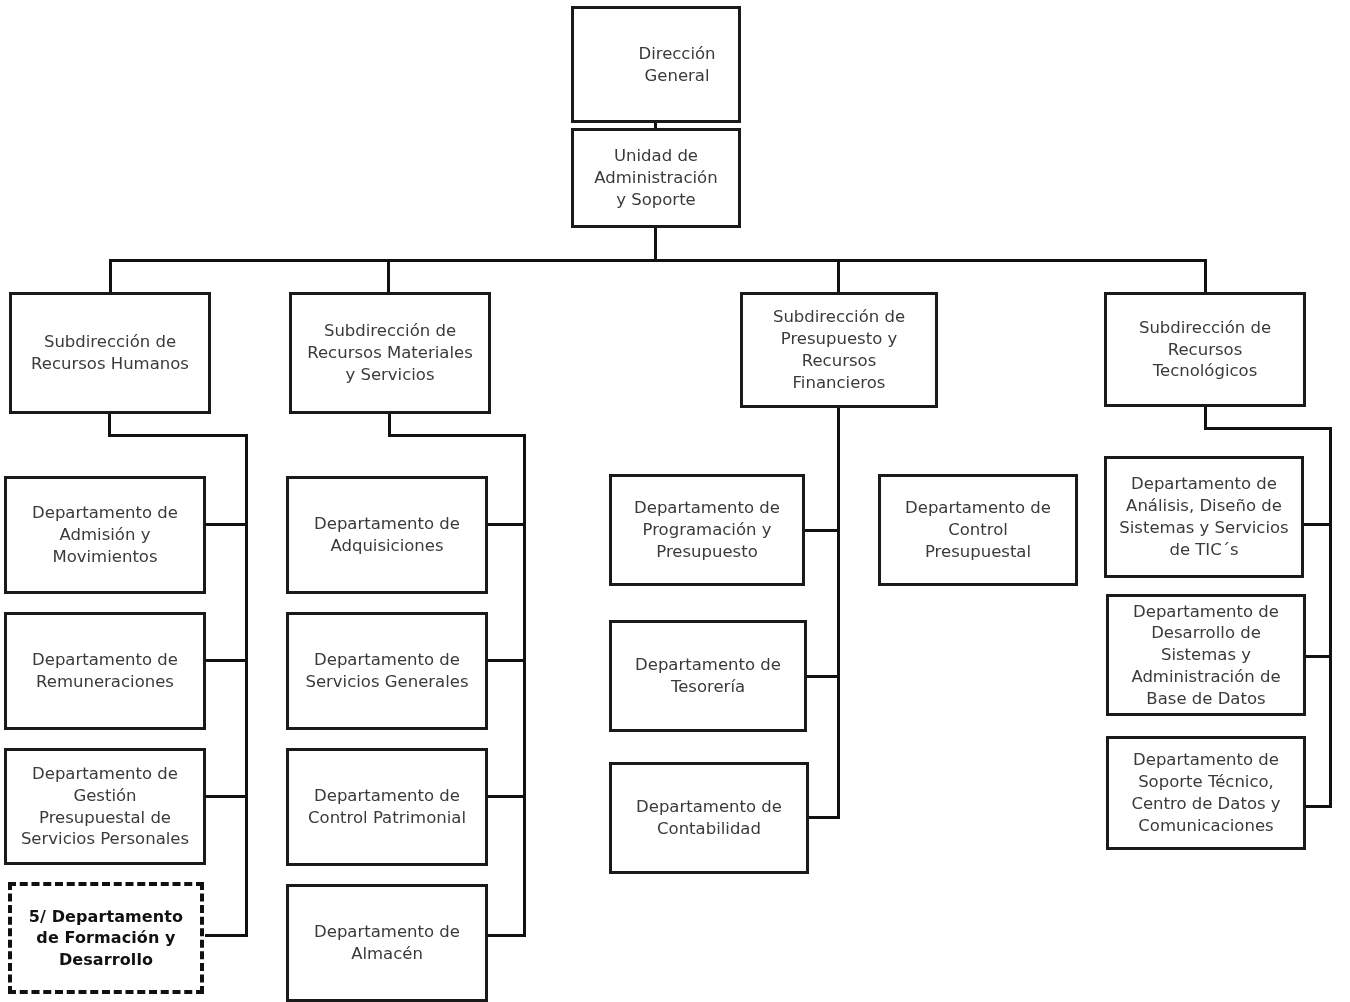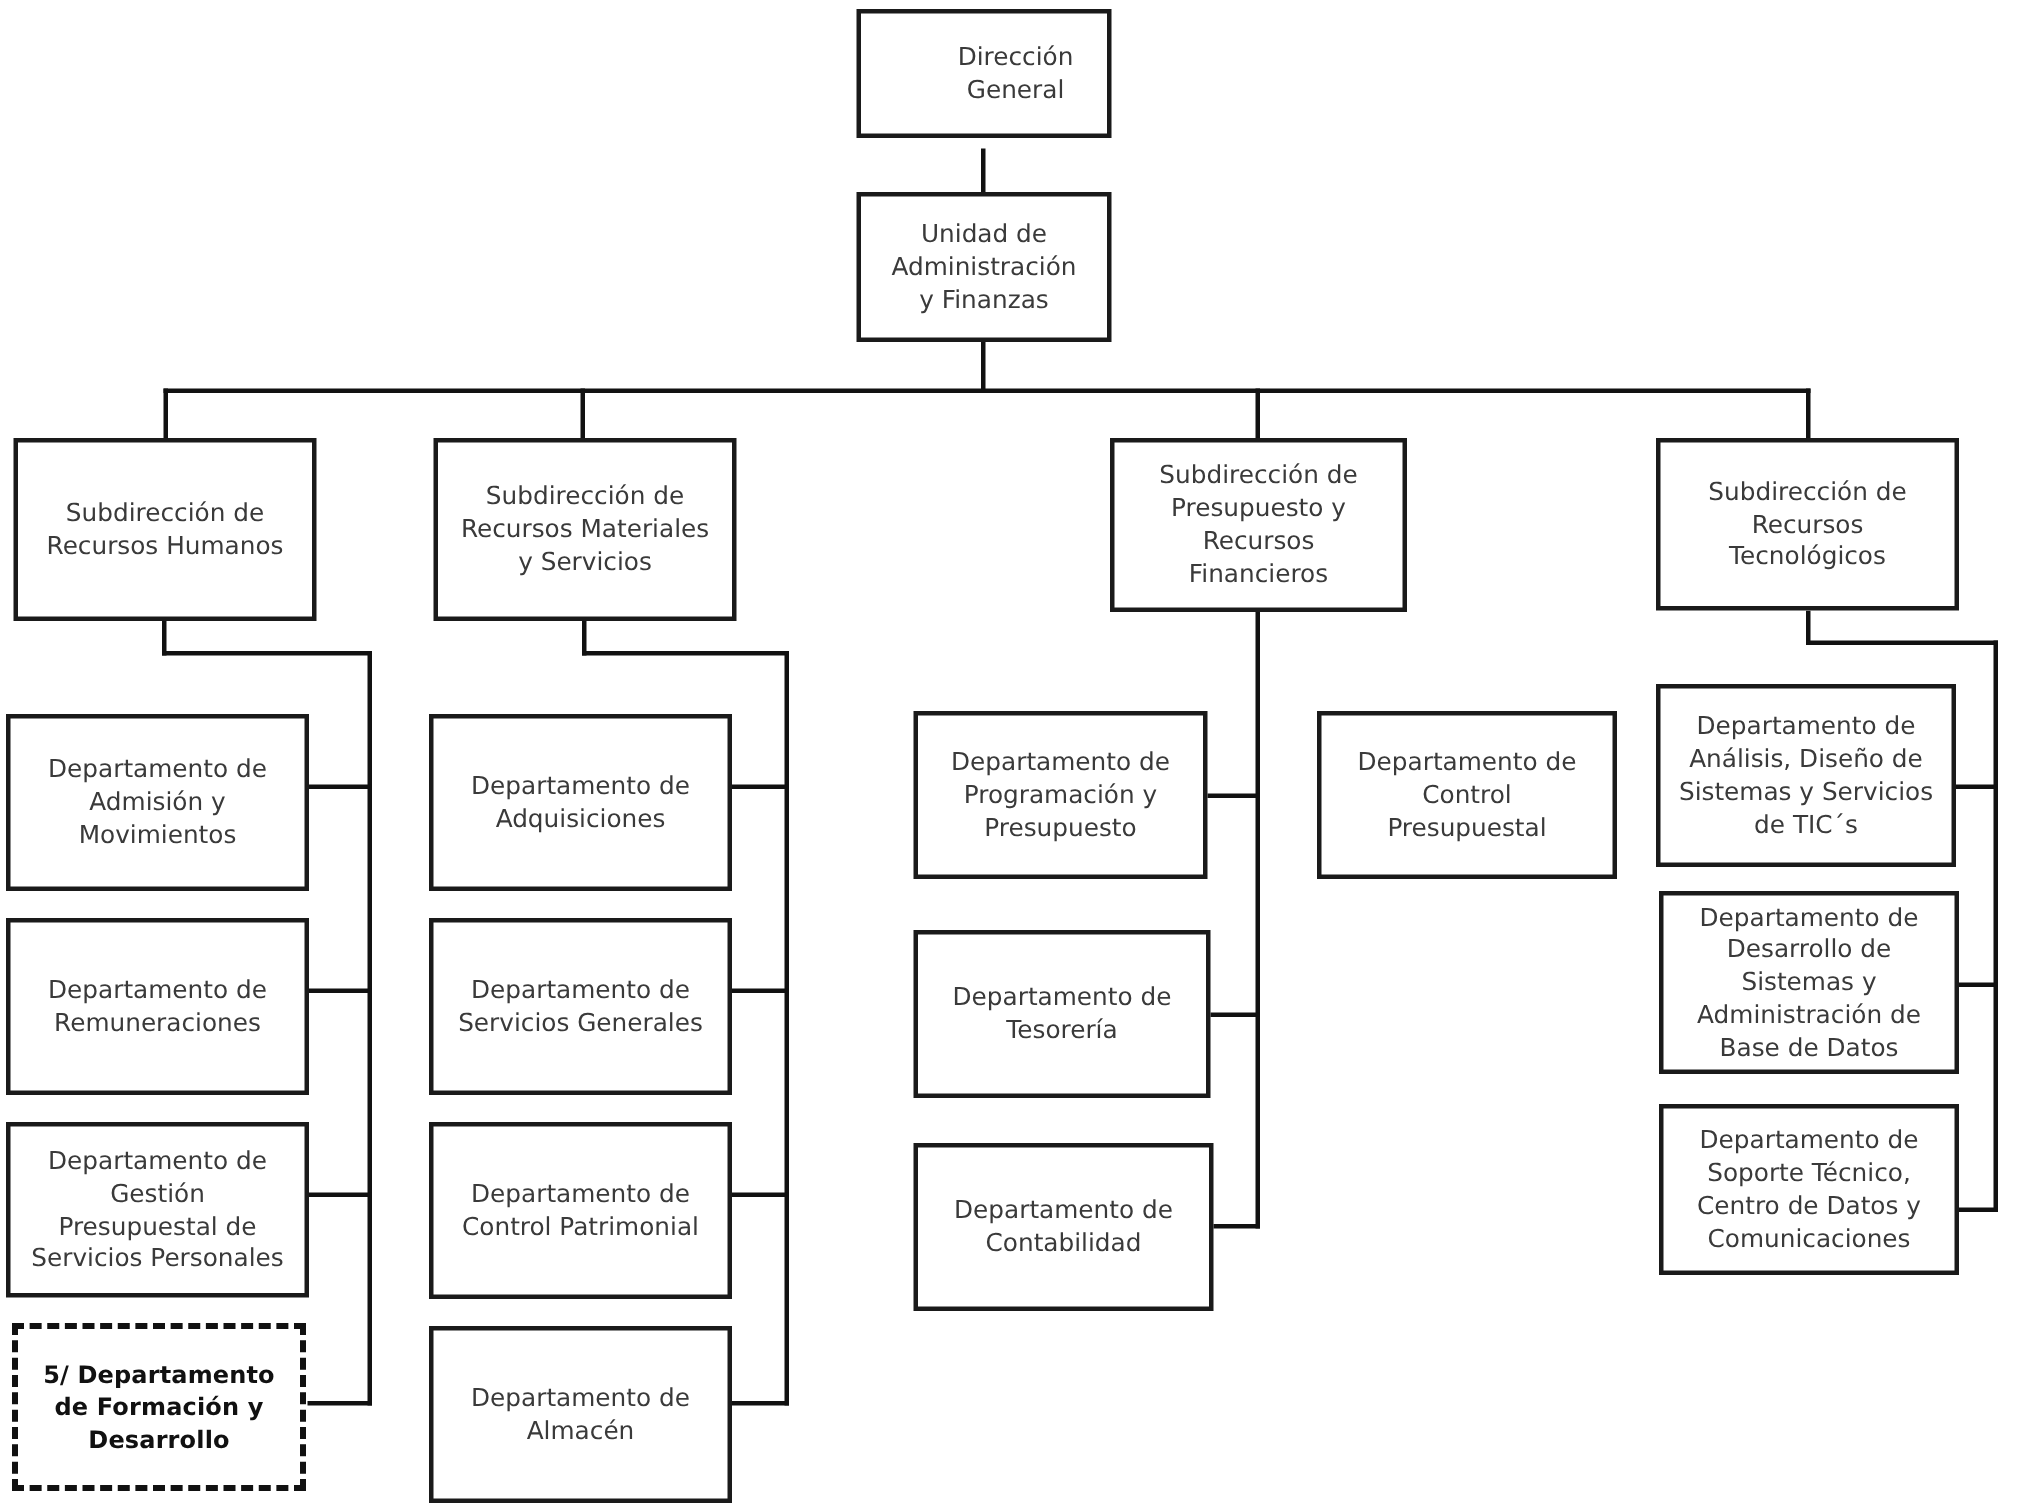--- a/index.html
+++ b/index.html
@@ -50,31 +50,31 @@
     z-index: 1;
   }
   .conn.h { height: 3px; }
   .conn.v { width: 3px; }
 </style>
 </head>
 <body>
 
 <div id="chart-root">
 
-  <div class="node" style="left:571px; top:6px; width:170px; height:86px;padding-left:48px;">
+  <div class="node" style="left:571px; top:6px; width:170px; height:117px;padding-left:48px;">
     <span class="label">Dirección
 General</span>
   </div>
 
   <div class="conn v" style="left:654px; top:99px; width:3px; height:29px;"></div>
 
   <div class="node" style="left:571px; top:128px; width:170px; height:100px;">
     <span class="label">Unidad de
 Administración
-y Finanzas</span>
+y Soporte</span>
   </div>
 
   <div class="conn v" style="left:654px; top:228px; width:3px; height:33px;"></div>
   <div class="conn h" style="left:109px; top:259px; width:1098px; height:3px;"></div>
 
   <div class="conn v" style="left:109px; top:259px; width:3px; height:33px;"></div>
   <div class="conn v" style="left:387px; top:259px; width:3px; height:33px;"></div>
   <div class="conn v" style="left:837px; top:259px; width:3px; height:33px;"></div>
   <div class="conn v" style="left:1204px; top:259px; width:3px; height:33px;"></div>
 

